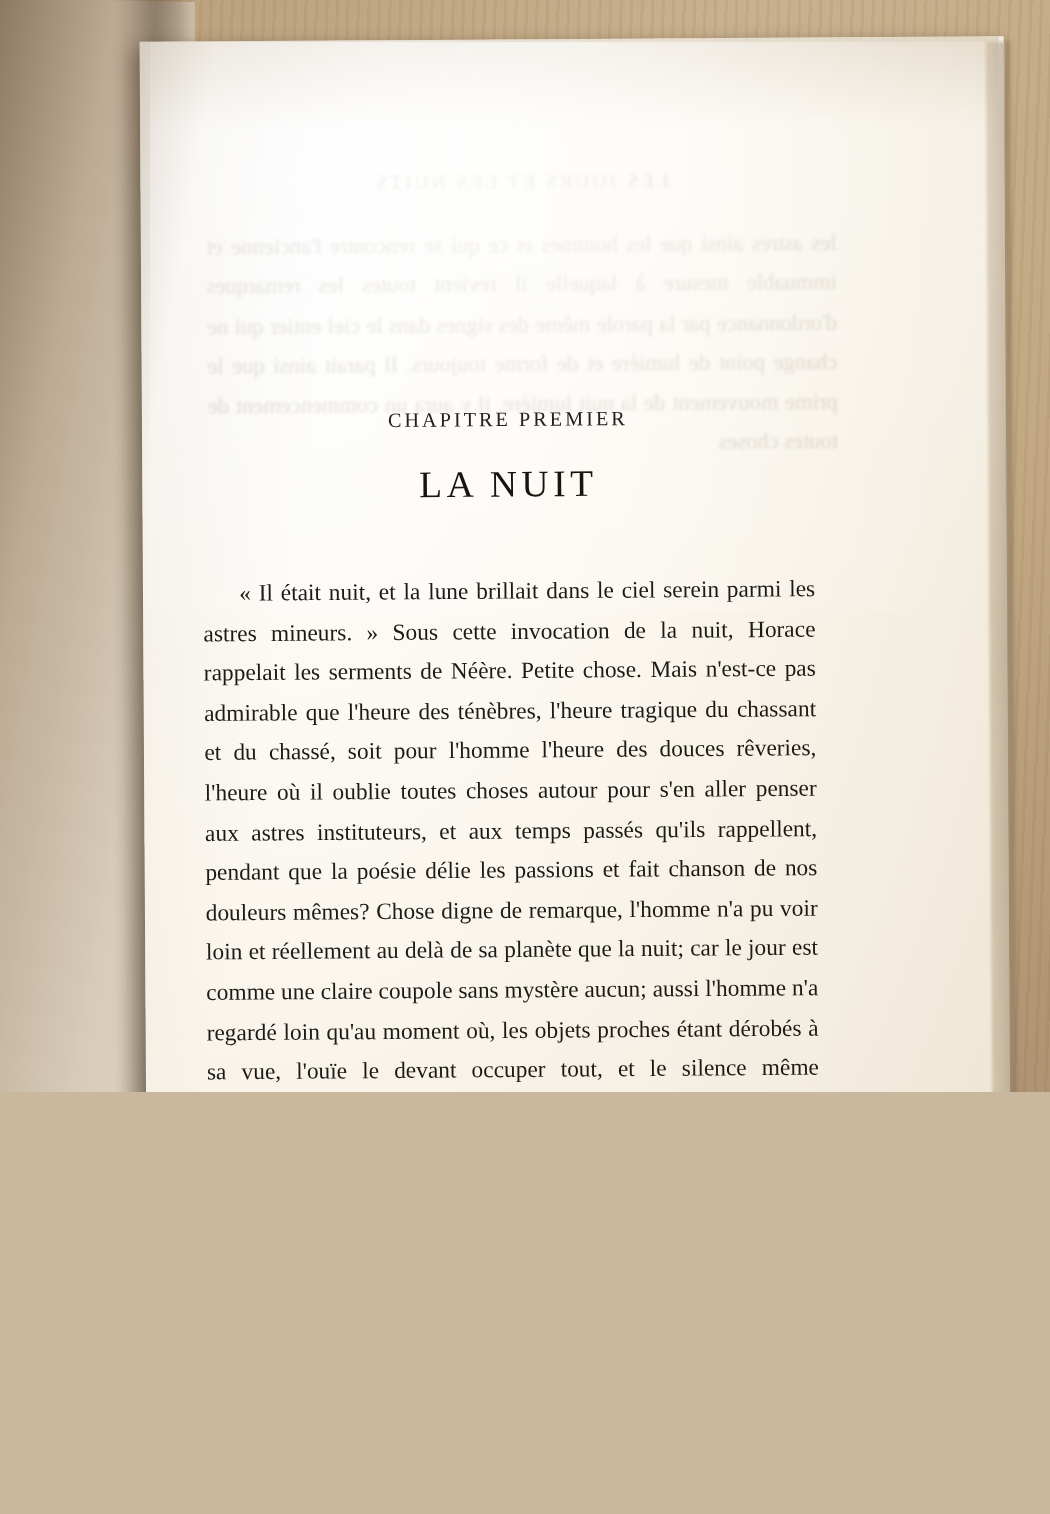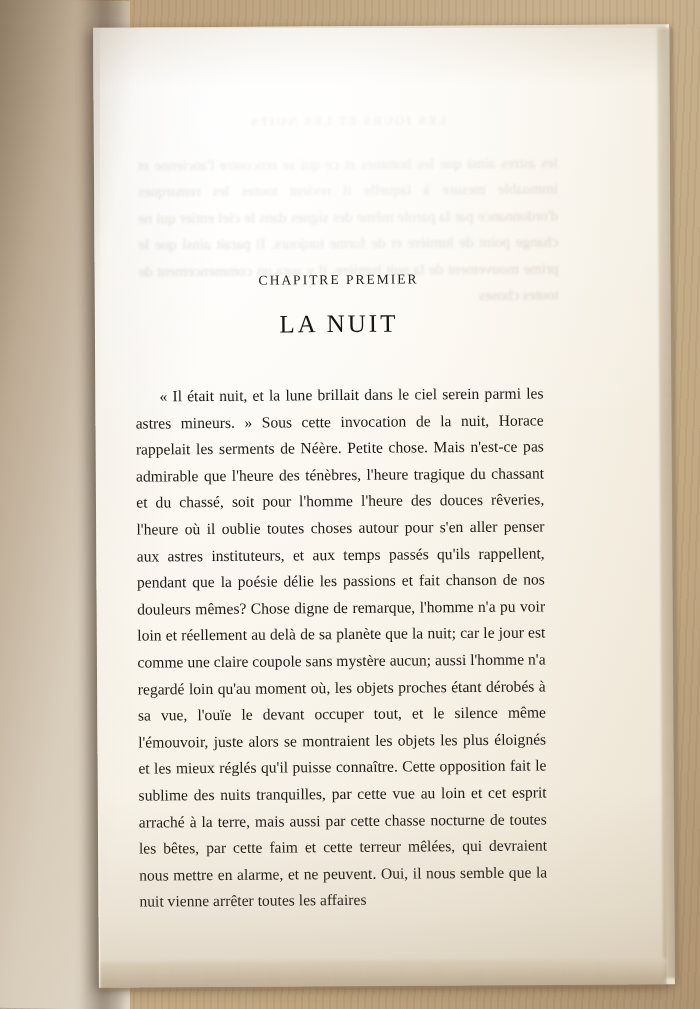--- a/index.html
+++ b/index.html
@@ -3,21 +3,21 @@
 <meta charset="utf-8">
 <style>
   html, body {
     margin: 0;
     padding: 0;
     background: #c9b79e;
   }
   #page {
     position: relative;
     width: 700px;
-    height: 1009px;
+    height: 728px;
     overflow: hidden;
     background: linear-gradient(120deg, #c3ae93 0%, #cbb89d 30%, #c7b295 60%, #bda headline 100%);
     background-color: #c7b396;
     font-family: "Liberation Serif", serif;
   }
 
   
   .table-bg {
     position: absolute;
     inset: 0;

